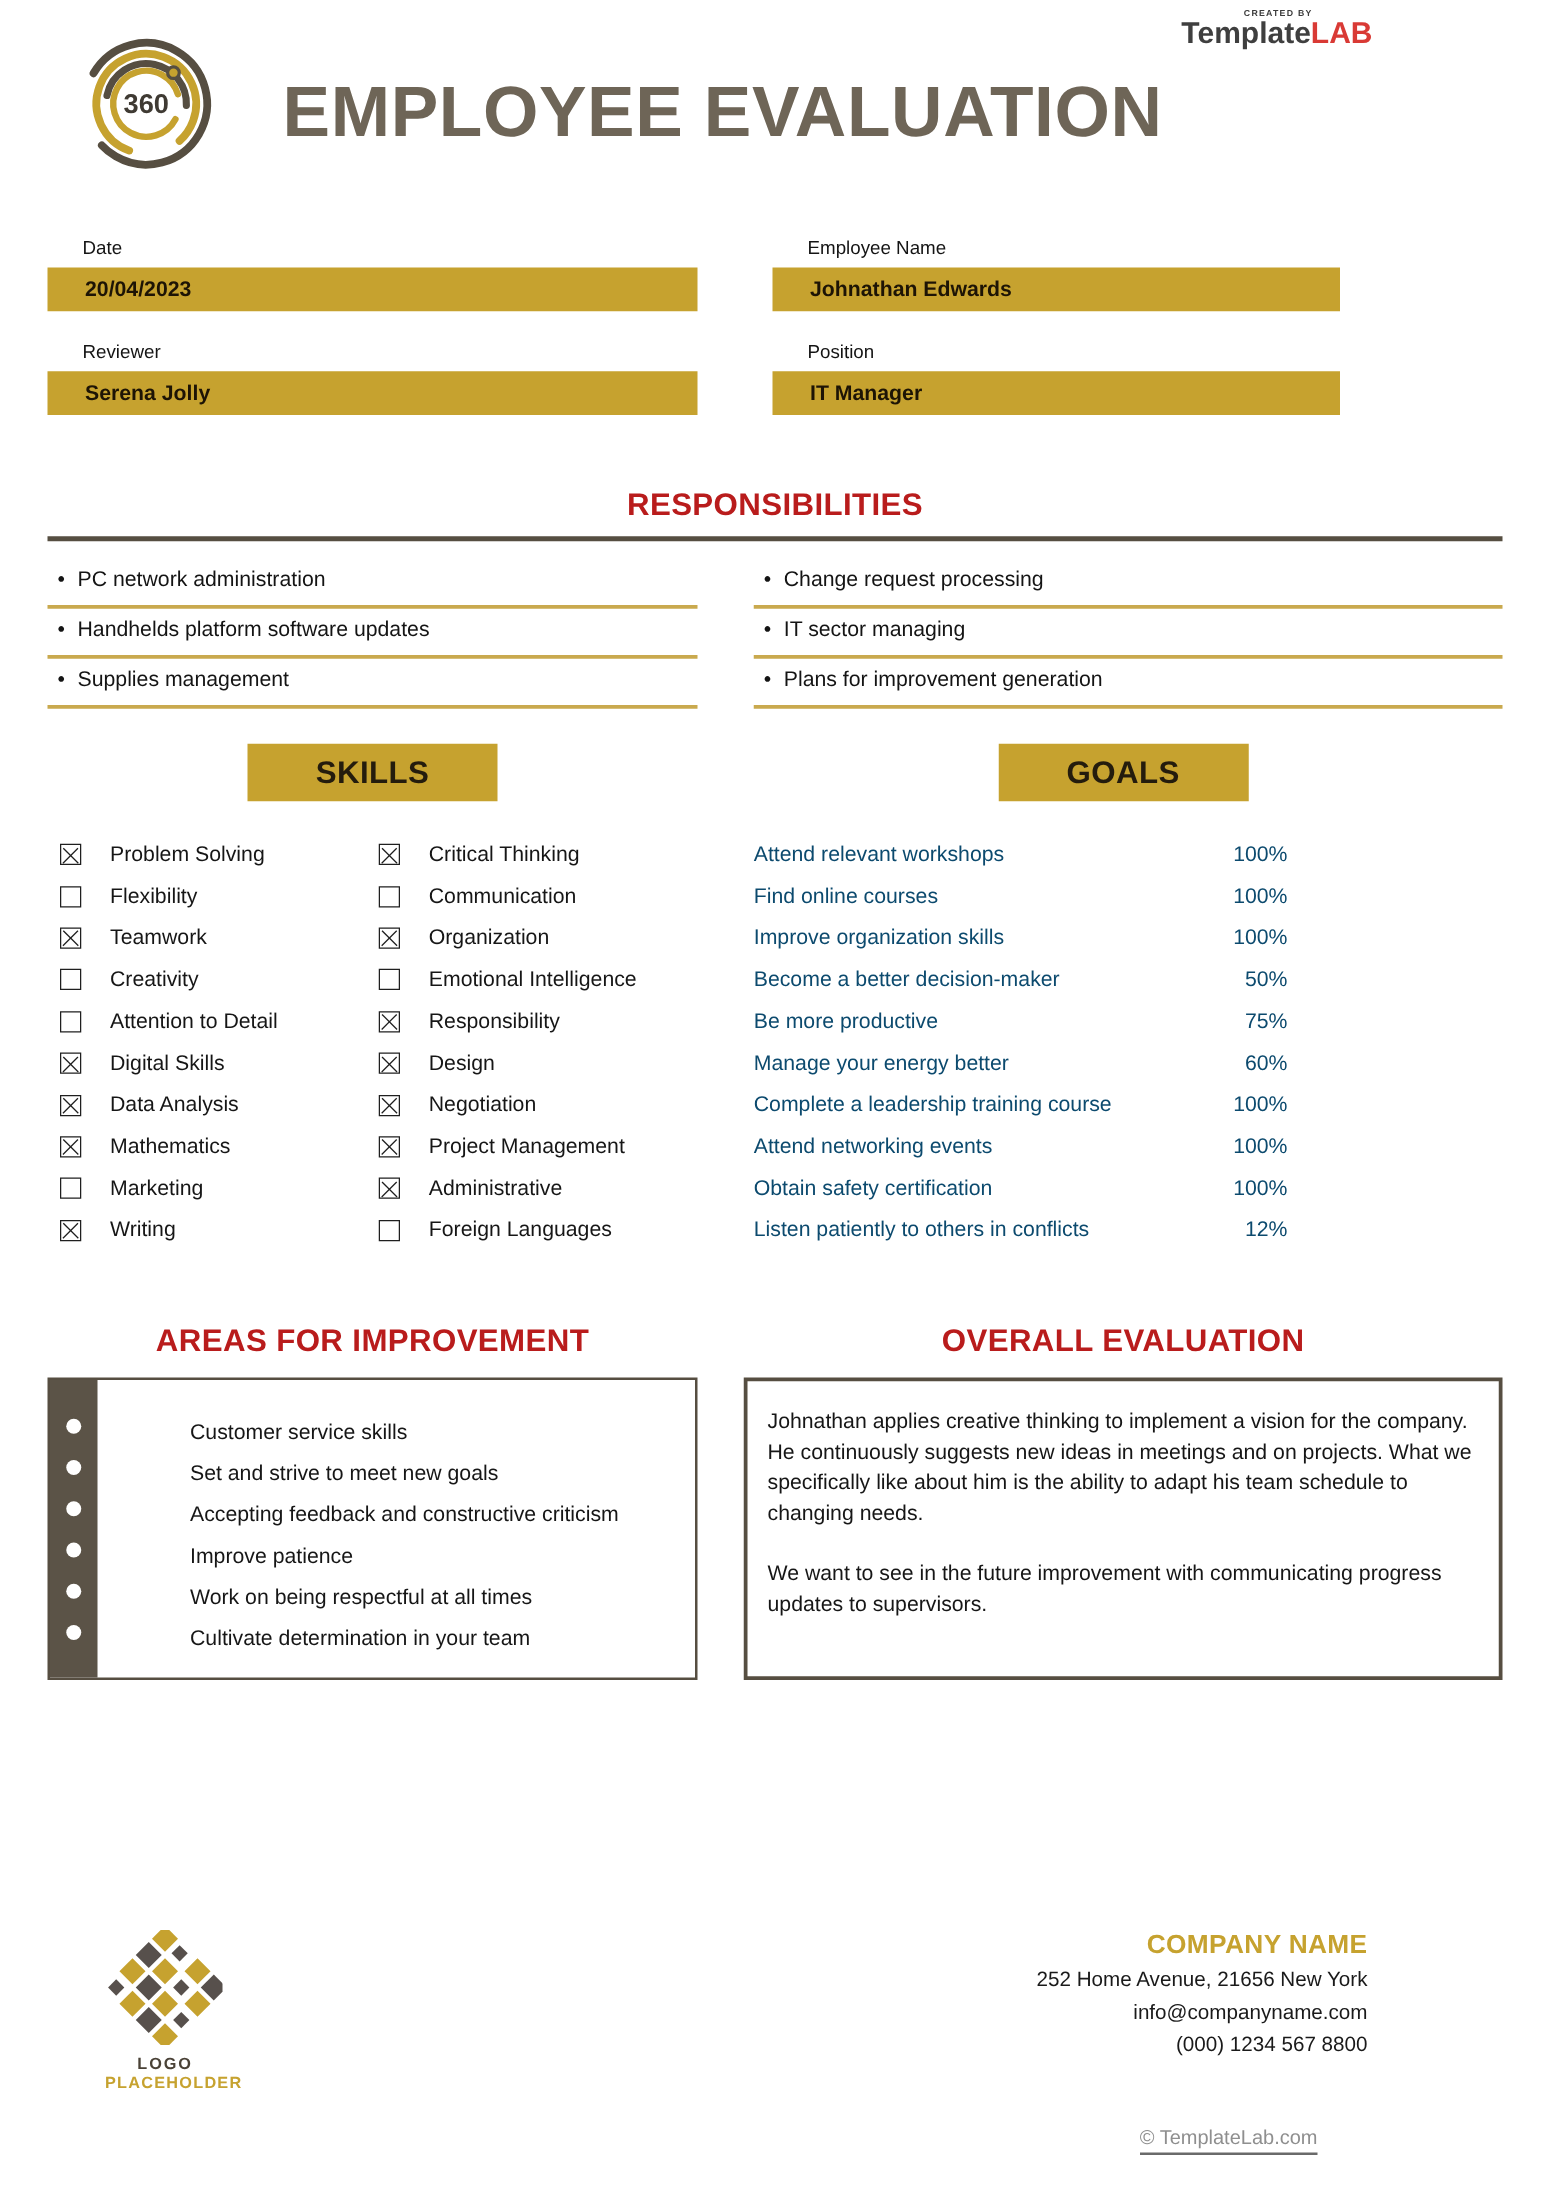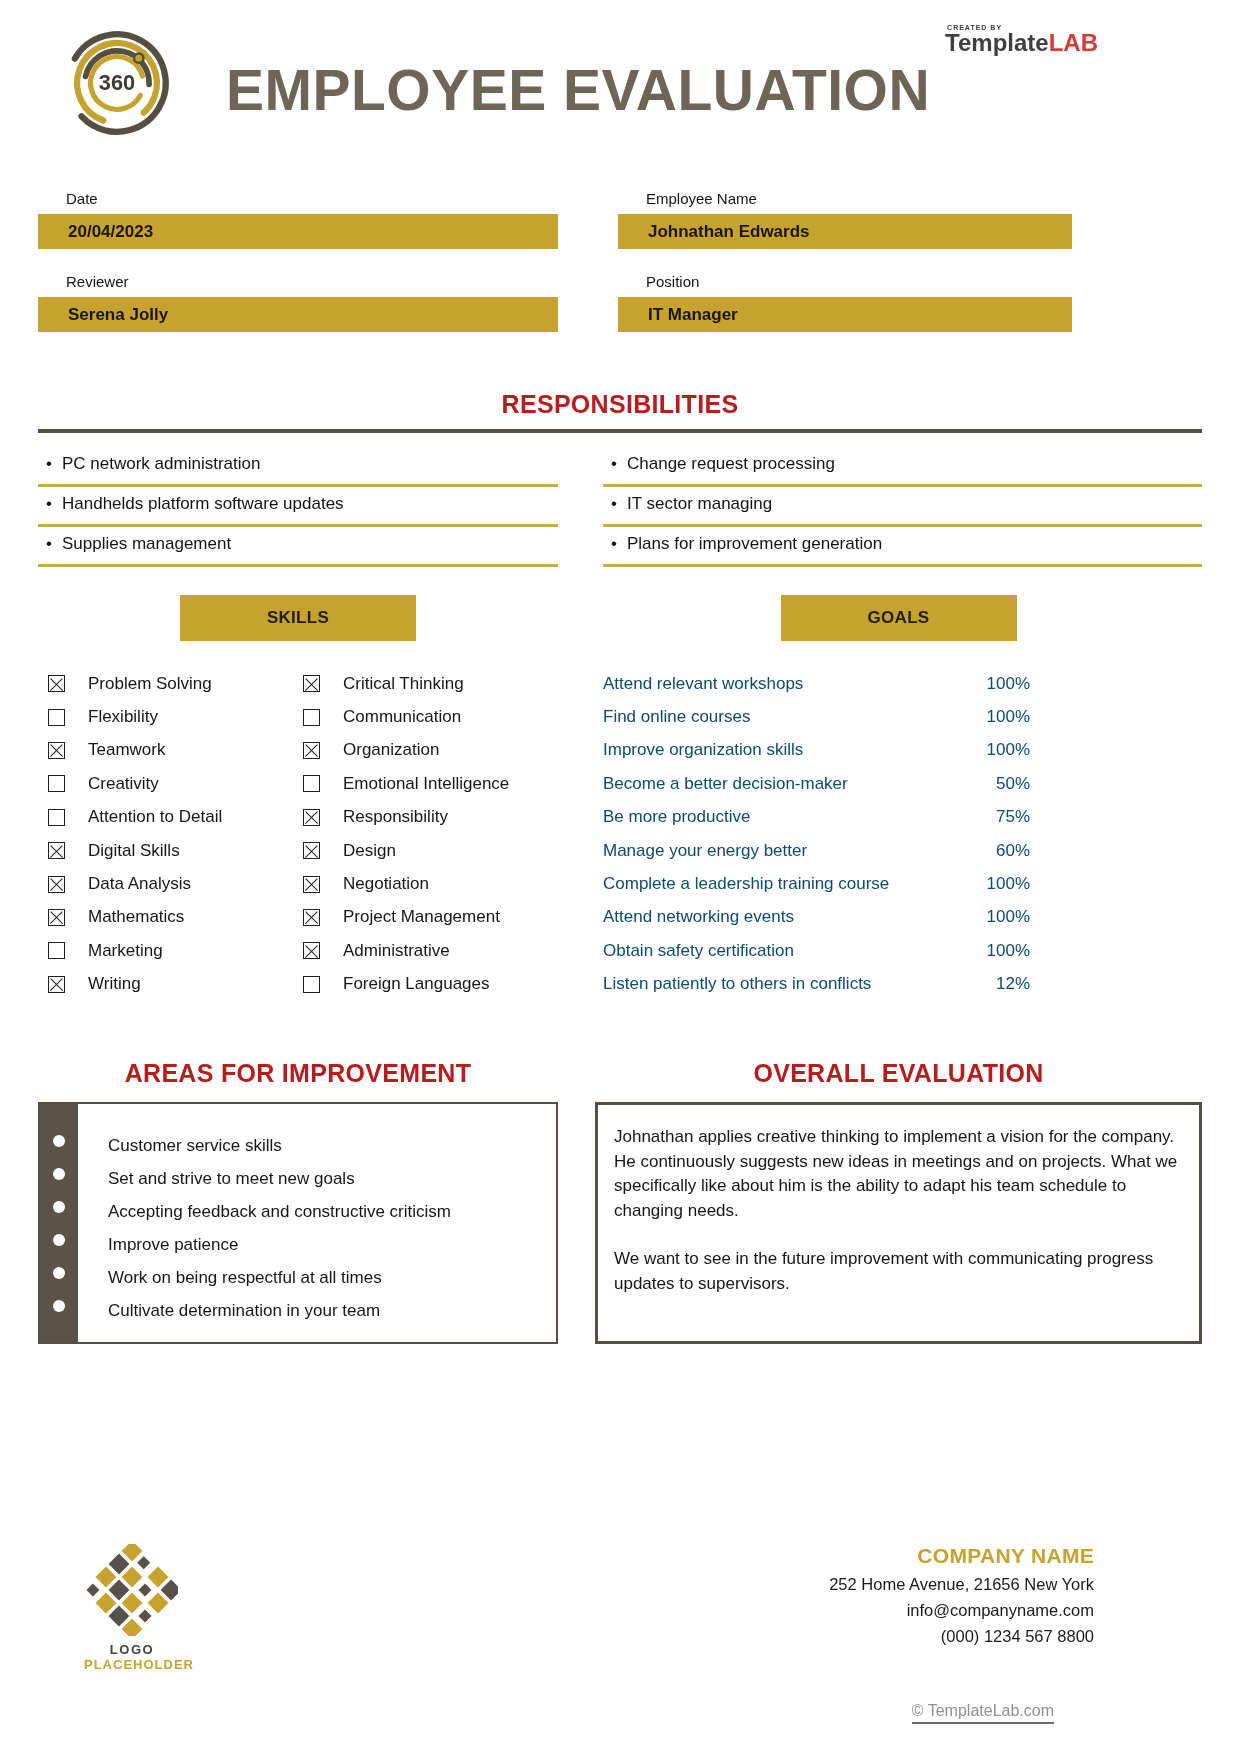--- a/index.html
+++ b/index.html
@@ -5,59 +5,59 @@
   * { margin:0; padding:0; box-sizing:border-box; }
   html,body { background:#ffffff; }
   body { font-family:"Liberation Sans", sans-serif; color:#1c1c1c; }
   .page { position:relative; width:1240px; height:1754px; margin:0 auto; background:#ffffff; overflow:hidden; }
 
   
   .header { display:flex; align-items:center; padding:26px 0 0 60px; }
   .logo-360 { width:114px; height:114px; flex:0 0 auto; }
   .page-title { margin-left:52px; margin-top:14px; font-size:57px; font-weight:700; color:#6E6557; letter-spacing:0.5px; }
 
-  .tl-logo { position:absolute; top:24px; right:142px; text-align:left; line-height:1; }
+  .tl-logo { position:absolute; top:8px; right:142px; text-align:center; line-height:1; }
   .tl-created { display:block; font-size:7px; font-weight:700; letter-spacing:1px; color:#3c3c3c; margin-left:2px; }
   .tl-template { font-size:24px; font-weight:700; color:#3f3f3f; }
   .tl-lab { font-size:24px; font-weight:800; color:#D93A35; }
 
   
   .fields { margin:50px 38px 0; display:grid; grid-template-columns:520px 454px; column-gap:60px; row-gap:24px; }
   .field-label { font-size:15px; color:#141414; margin:0 0 7px 28px; }
   .field-value { background:#C6A22F; height:35px; display:flex; align-items:center; padding-left:30px; font-weight:700; font-size:17px; color:#1d1405; }
 
   
   .resp { margin:58px 38px 0; }
   .section-title { text-align:center; font-size:25px; font-weight:800; color:#b91c1c; letter-spacing:0.3px; }
   .resp-rule { height:4px; background:#564E41; margin-top:10px; }
   .resp-cols { display:grid; grid-template-columns:520px 599px; column-gap:45px; margin-top:14px; }
   .resp-item { font-size:17px; color:#141414; padding:7px 0 10px 8px; border-bottom:3px solid #C9A94E; }
   .resp-item .bullet { display:inline-block; width:16px; color:#141414; }
 
   
   .sg { margin:28px 38px 0; display:grid; grid-template-columns:520px 607px; column-gap:37px; }
-  .sg-banner { width:236px; height:46px; margin:0 auto; background:#C6A22F; display:flex; align-items:center; justify-content:center; font-size:17px; font-weight:800; color:#241c0d; letter-spacing:0.3px; }
+  .sg-banner { width:200px; height:46px; margin:0 auto; background:#C6A22F; display:flex; align-items:center; justify-content:center; font-size:25px; font-weight:800; color:#241c0d; letter-spacing:0.3px; }
   .skills-grid { margin-top:26px; padding-left:10px; display:grid; grid-template-columns:1fr 1fr; }
   .skill-row { display:flex; align-items:center; height:33.4px; font-size:17px; color:#161616; }
   .checkbox { width:17px; height:17px; border:1.6px solid #1f1f1f; margin-right:23px; position:relative; flex:0 0 auto; }
   .checkbox.checked::before, .checkbox.checked::after { content:""; position:absolute; left:-1px; top:50%; width:calc(100% + 2px); height:1.4px; background:#1f1f1f; }
   .checkbox.checked::before { transform:rotate(45deg); }
   .checkbox.checked::after  { transform:rotate(-45deg); }
   .goals-list { margin-top:26px; padding:0 172px 0 8px; }
   .goal-row { display:flex; justify-content:space-between; align-items:center; height:33.4px; font-size:17px; color:#0c4a6e; }
   .goal-pct { font-weight:400; }
 
   
   .io { margin:58px 38px 0; display:grid; grid-template-columns:520px 607px; column-gap:37px; }
   .io-title { margin-bottom:14px; }
   .imp-box { border:2px solid #564E41; height:242px; display:flex; }
   .imp-strip { width:38px; background:#5B5347; padding-top:31px; display:flex; flex-direction:column; align-items:center; }
   .imp-dot { width:12px; height:12px; border-radius:50%; background:#ffffff; margin-bottom:21px; flex:0 0 auto; }
   .imp-list { padding:25px 0 0 30px; }
-  .imp-item { height:33.2px; display:flex; align-items:center; font-size:17px; color:#161616; }
+  .imp-item { height:33.2px; display:flex; align-items:center; font-size:17px; color:#161616;margin-left:44px; }
   .ovr-box { border:3px solid #564E41; height:242px; padding:20px 20px 0 16px; }
   .ovr-p { font-size:17px; line-height:1.45; color:#161616; }
   .ovr-p + .ovr-p { margin-top:24px; }
 
   
   .footer { margin-top:200px; display:flex; justify-content:space-between; align-items:flex-start; padding:0 146px 0 84px; }
   .logo-ph { text-align:center; width:96px; }
   .logo-ph svg { width:92px; height:92px; }
   .lp-line1 { font-size:13px; font-weight:700; letter-spacing:1.5px; color:#4a4237; margin-top:2px; }
   .lp-line2 { font-size:13px; font-weight:700; letter-spacing:1px; color:#C6A22F; }

